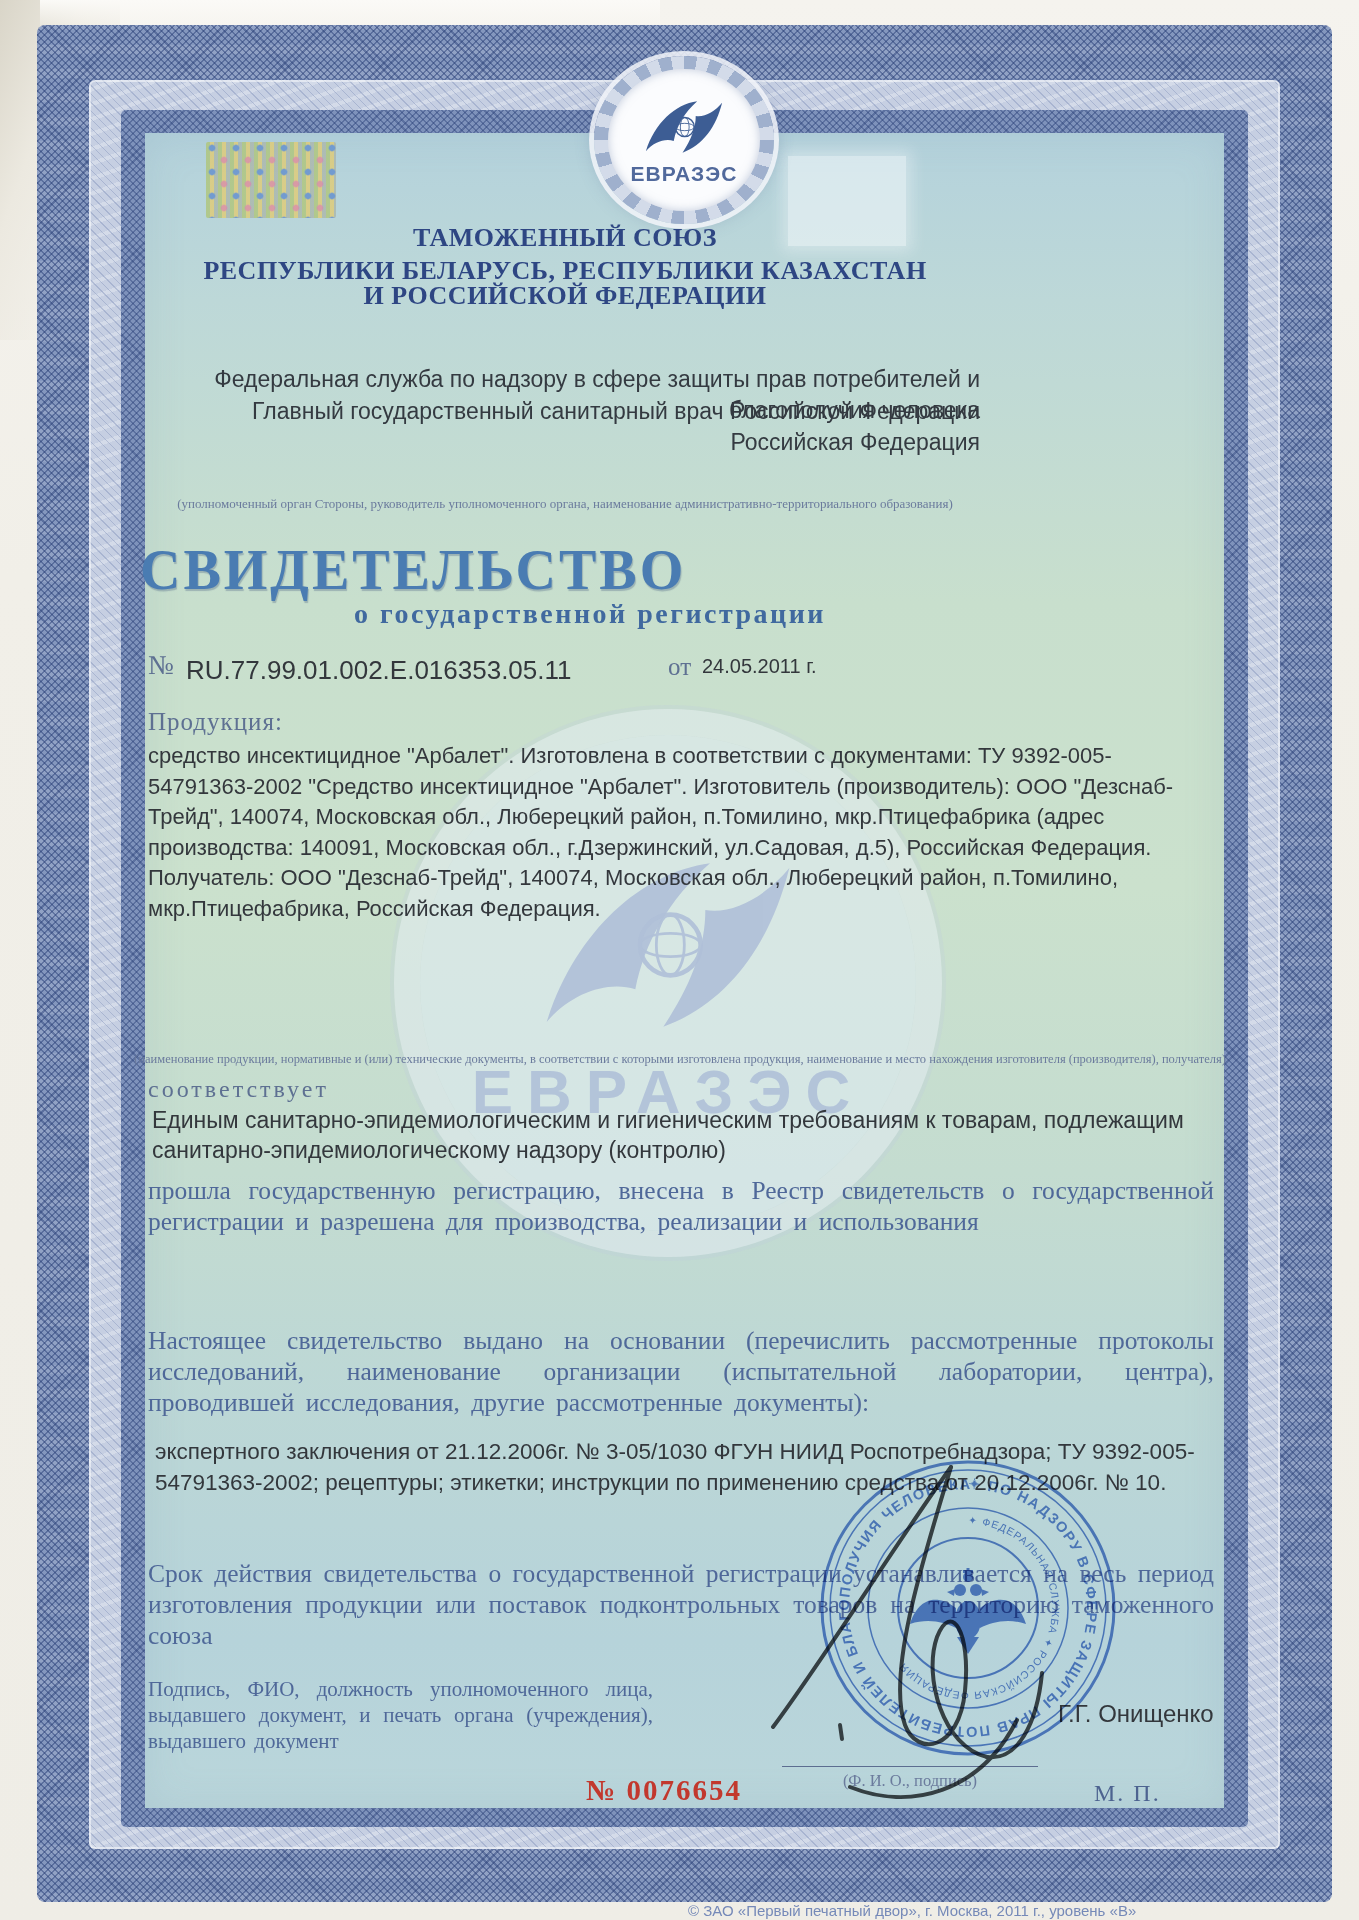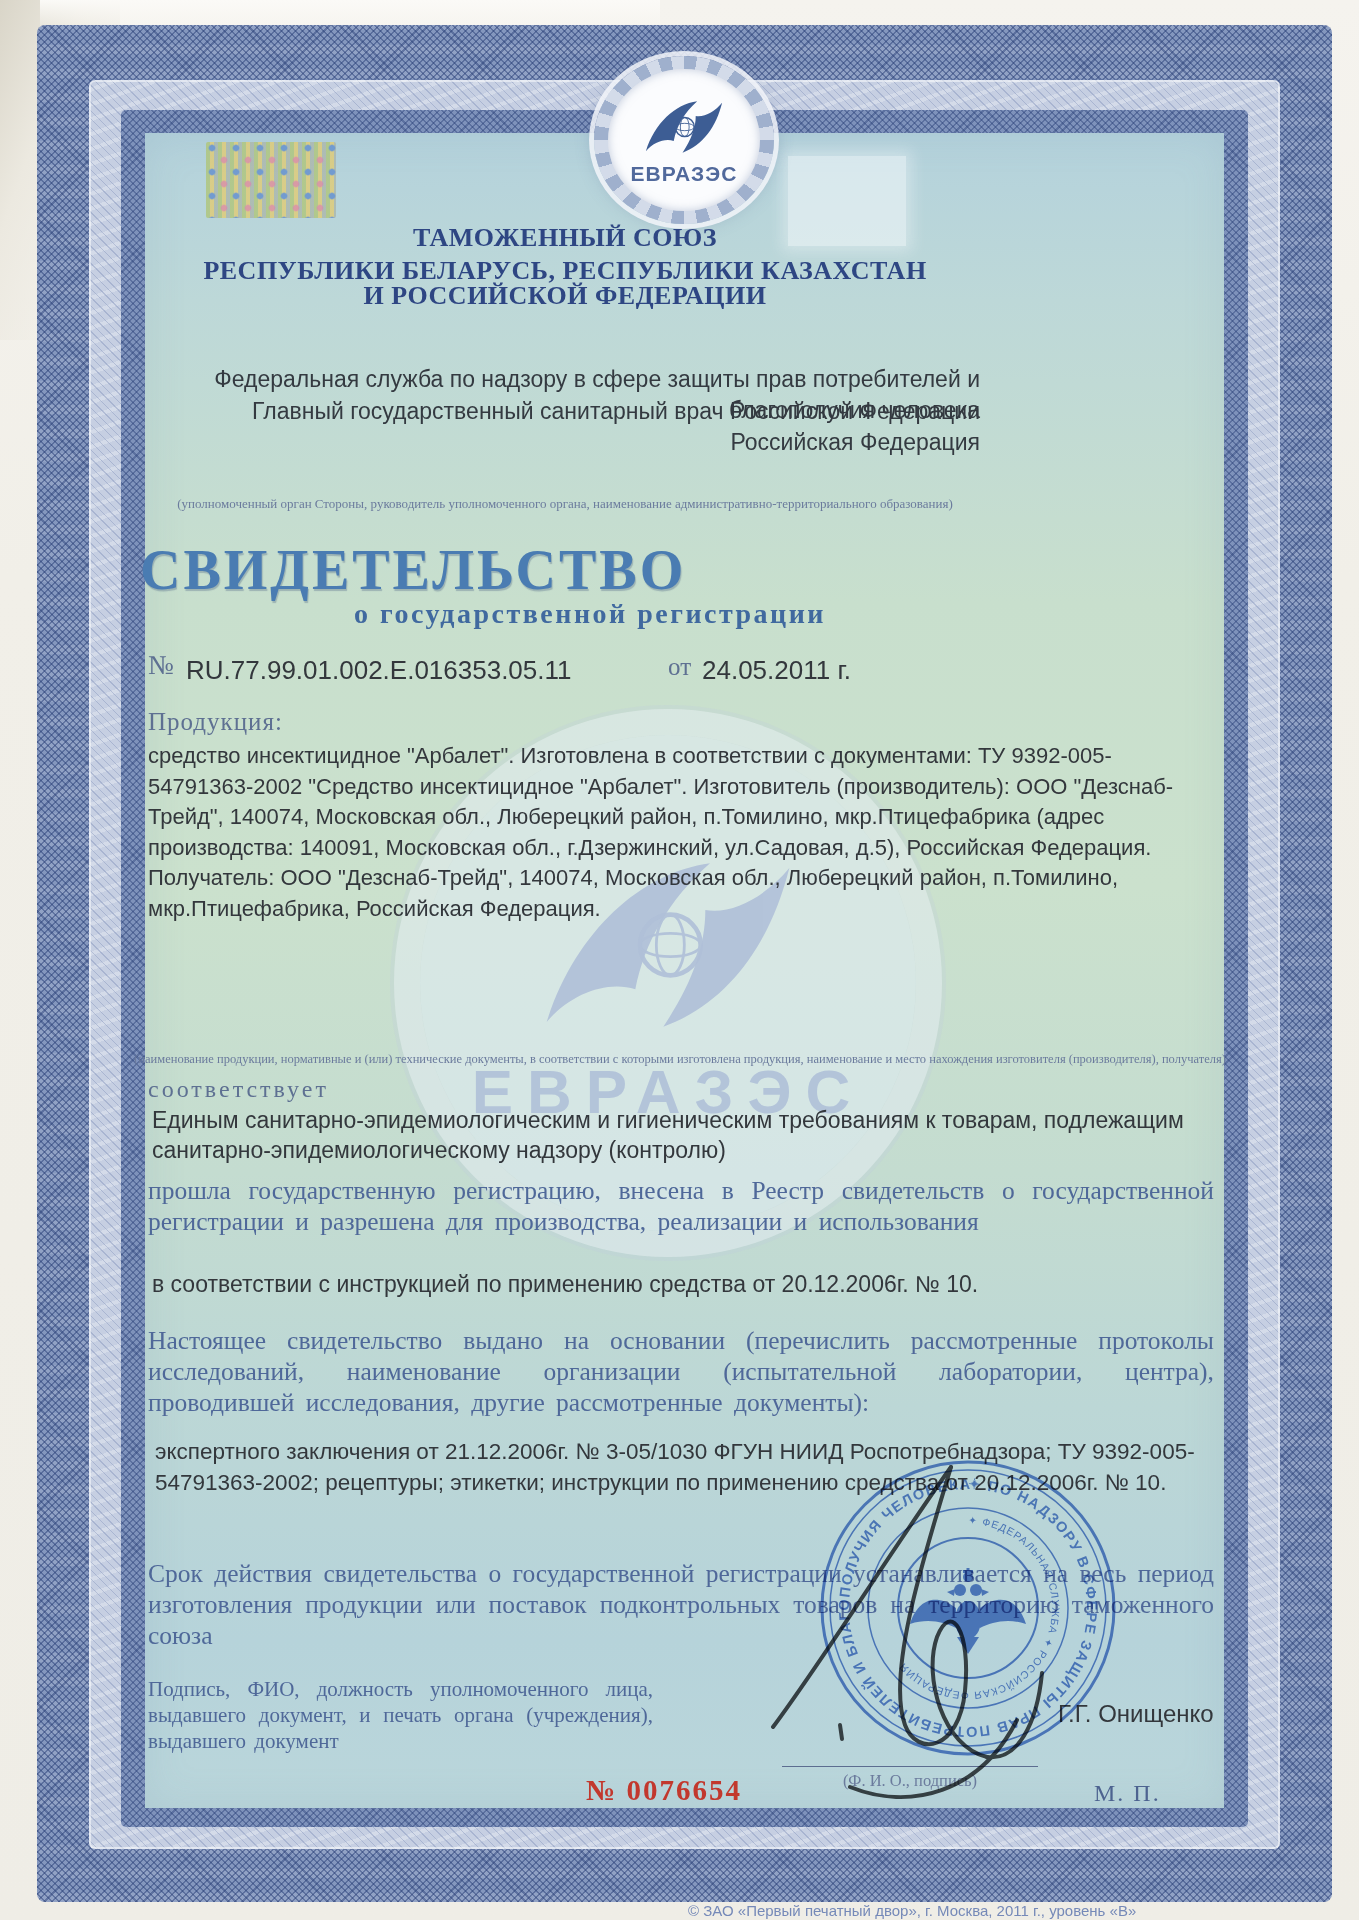--- a/index.html
+++ b/index.html
@@ -136,31 +136,30 @@
   <div class="abs auth" style="top:427px">Российская Федерация</div>
 
   <div class="abs cap" style="left:150px;top:496px;width:830px">(уполномоченный орган Стороны, руководитель уполномоченного органа, наименование административно-территориального образования)</div>
 
   <div class="abs title" style="top:538px">СВИДЕТЕЛЬСТВО</div>
   <div class="abs subtitle" style="top:598px">о государственной регистрации</div>
 
   <div class="abs lbl-blue" style="left:148px;top:650px;font-size:27px">№</div>
   <div class="abs dark-sans" style="left:186px;top:655px;font-size:26px">RU.77.99.01.002.E.016353.05.11</div>
   <div class="abs lbl-blue" style="left:668px;top:653px;font-size:25px">от</div>
-  <div class="abs dark-sans" style="left:702px;top:655px;font-size:26px">24.05.2011 г.</div>
+  <div class="abs dark-sans" style="left:702px;top:655px;font-size:20px">24.05.2011 г.</div>
 
   <div class="abs lbl-blue" style="left:148px;top:708px;letter-spacing:1px">Продукция:</div>
   <div class="abs dark-sans" style="left:148px;top:741px;width:1068px;font-size:22px;line-height:30.5px">средство инсектицидное "Арбалет". Изготовлена в соответствии с документами: ТУ 9392-005-54791363-2002 "Средство инсектицидное "Арбалет". Изготовитель (производитель): ООО "Дезснаб-Трейд", 140074, Московская обл., Люберецкий район, п.Томилино, мкр.Птицефабрика (адрес производства: 140091, Московская обл., г.Дзержинский, ул.Садовая, д.5), Российская Федерация. Получатель: ООО "Дезснаб-Трейд", 140074, Московская обл., Люберецкий район, п.Томилино, мкр.Птицефабрика, Российская Федерация.</div>
   <div class="abs cap" style="left:100px;top:1052px;width:1160px;font-size:12.5px">(наименование продукции, нормативные и (или) технические документы, в соответствии с которыми изготовлена продукция, наименование и место нахождения изготовителя (производителя), получателя)</div>
 
   <div class="abs lbl-blue" style="left:148px;top:1076px;font-size:24px;letter-spacing:3px">соответствует</div>
   <div class="abs dark-sans" style="left:152px;top:1105px;width:1045px;font-size:23px;line-height:30px">Единым санитарно-эпидемиологическим и гигиеническим требованиям к товарам, подлежащим санитарно-эпидемиологическому надзору (контролю)</div>
 
   <div class="abs tpl-blue" style="left:148px;top:1175px;width:1066px">прошла государственную регистрацию, внесена в Реестр свидетельств о государственной регистрации и разрешена для производства, реализации и использования</div>
-  <div class="abs dark-sans" style="left:152px;top:1271px;width:1060px;font-size:23px">в соответствии с инструкцией по применению средства от 20.12.2006г. № 10.</div>
 
   <div class="abs tpl-blue" style="left:148px;top:1325px;width:1066px">Настоящее свидетельство выдано на основании (перечислить рассмотренные протоколы исследований, наименование организации (испытательной лаборатории, центра), проводившей исследования, другие рассмотренные документы):</div>
   <div class="abs dark-sans" style="left:155px;top:1436px;width:1055px;font-size:22.5px;line-height:31px">экспертного заключения от 21.12.2006г. № 3-05/1030 ФГУН НИИД Роспотребнадзора; ТУ 9392-005-54791363-2002; рецептуры; этикетки; инструкции по применению средства от 20.12.2006г. № 10.</div>
 
   <div class="abs tpl-blue" style="left:148px;top:1558px;width:1066px">Срок действия свидетельства о государственной регистрации устанавливается на весь период изготовления продукции или поставок подконтрольных товаров на территорию таможенного союза</div>
 
   <div class="abs tpl-blue" style="left:148px;top:1676px;width:505px;font-size:21px;line-height:26px;word-spacing:3px">Подпись, ФИО, должность уполномоченного лица, выдавшего документ, и печать органа (учреждения), выдавшего документ</div>
   <div class="abs red-serial" style="left:586px;top:1774px">№ 0076654</div>
   <div class="abs sig-line"></div>
   <div class="abs cap" style="left:800px;top:1771px;width:220px;font-size:16.5px">(Ф. И. О., подпись)</div>

